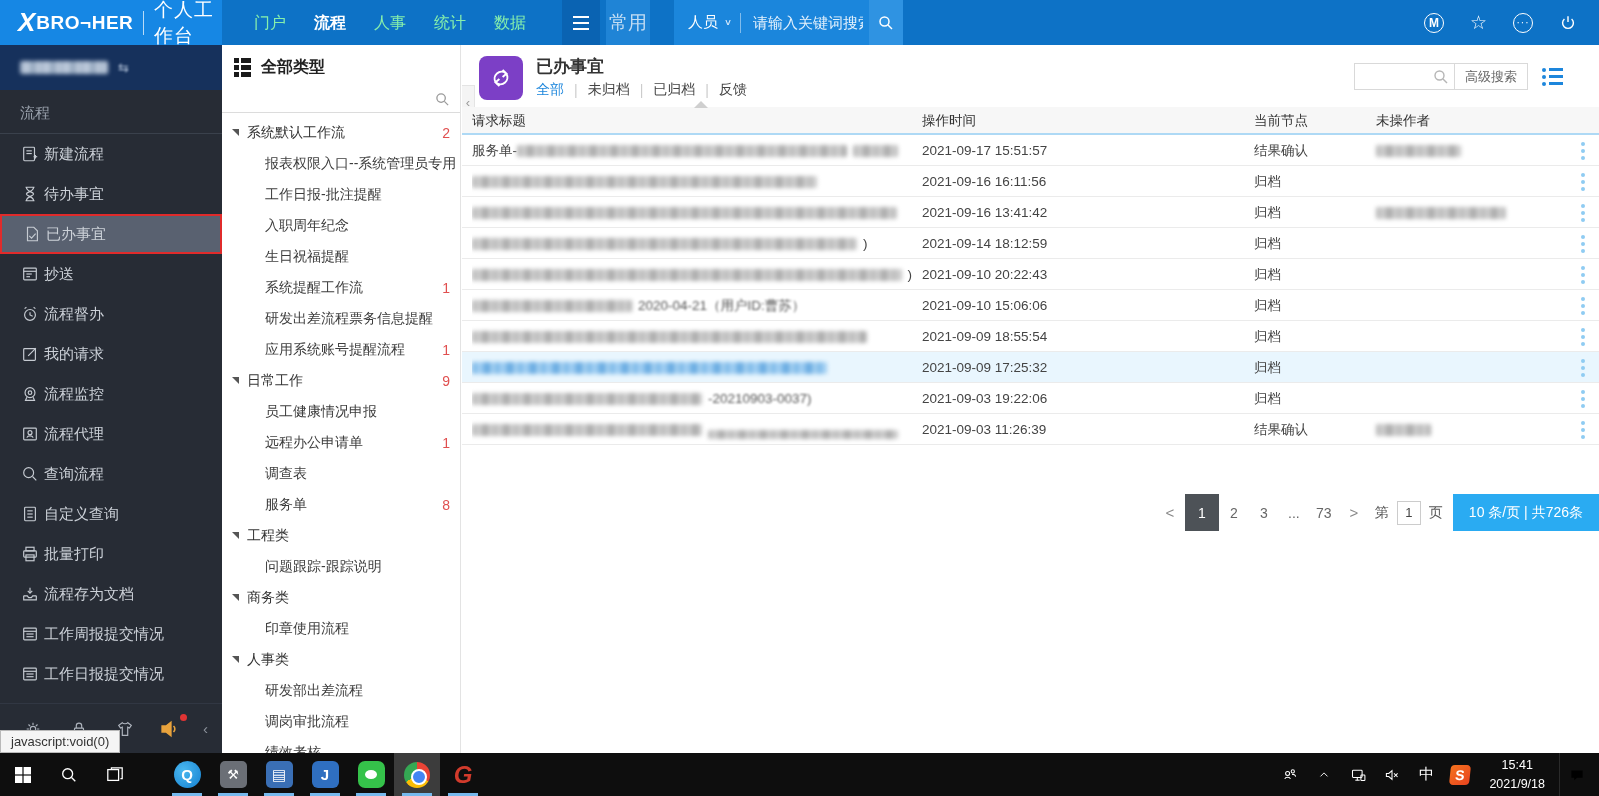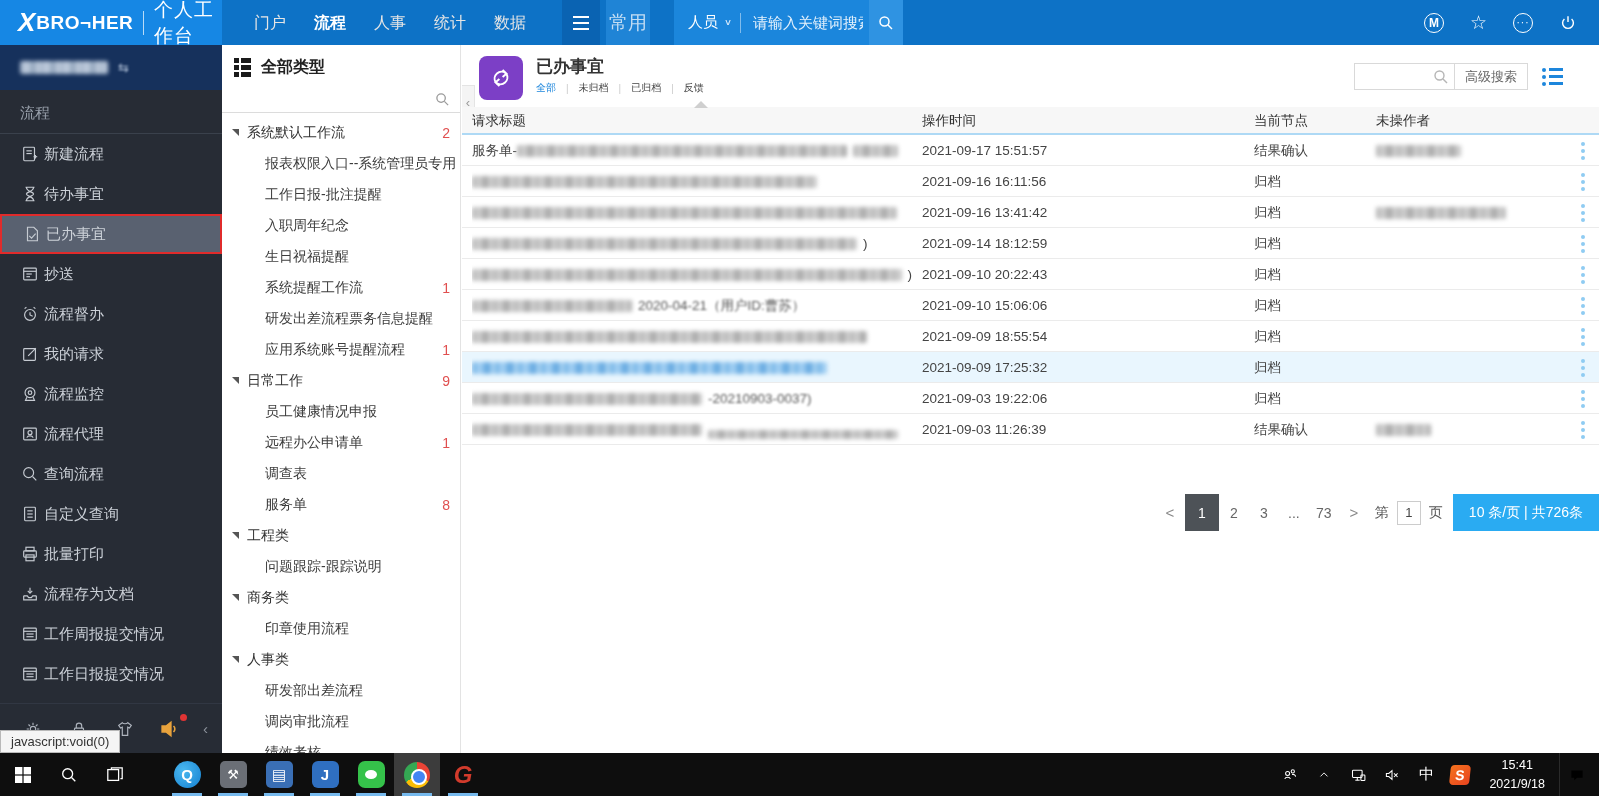--- a/index.html
+++ b/index.html
@@ -8,21 +8,21 @@
   .screen { position:absolute; inset:0; width:1599px; height:796px; overflow:hidden; }
 
   
   .topbar { position:absolute; left:0; top:0; width:1599px; height:45px; background:#0d72c6; display:flex; align-items:stretch; }
   .logo-block { width:222px; background:#1687e4; color:#fff; display:flex; align-items:center; padding-left:18px; gap:10px; }
   .logo-x { font-size:26px; font-weight:bold; font-style:italic; letter-spacing:-1px; }
   .logo-rest { font-size:19px; font-weight:bold; letter-spacing:0.5px; margin-left:-8px; }
   .logo-sep { width:1px; height:24px; background:rgba(255,255,255,.7); }
   .logo-ws { font-size:19px; color:#fff; letter-spacing:1px; }
   .top-nav { display:flex; align-items:center; margin-left:18px; }
-  .top-nav-item { color:#e5e5e5; font-size:16px; padding:0 14px; height:45px; line-height:45px; cursor:pointer; }
+  .top-nav-item { color:#86efac; font-size:16px; padding:0 14px; height:45px; line-height:45px; cursor:pointer; }
   .top-nav-item.active { color:#fff; font-weight:bold; }
   .menu-btn { width:38px; height:45px; background:#0a63b2; display:flex; flex-direction:column; justify-content:center; align-items:center; gap:4px; margin-left:22px; cursor:pointer; }
   .menu-btn span { display:block; width:16px; height:2px; background:#fff; }
   .quick-btn { width:44px; height:45px; background:#1f84d6; color:#c3ddf3; font-size:19px; display:flex; align-items:center; justify-content:center; margin-left:6px; cursor:pointer; }
   .topsearch { display:flex; align-items:center; height:45px; background:#1b86dc; margin-left:24px; }
   .scope { color:#fff; font-size:15px; padding:0 8px 0 14px; display:flex; align-items:center; gap:6px; cursor:pointer; }
   .scope .chev { font-size:11px; color:#d7eafc; transform:scaleY(.8); }
   .topsearch .vsep { width:1px; height:20px; background:rgba(255,255,255,.45); }
   .topsearch input { background:transparent; border:0; outline:0; color:#fff; font-size:15px; width:128px; padding:0 6px 0 12px; font-family:inherit; }
   .topsearch input::placeholder { color:#e4f1fc; }
@@ -72,21 +72,21 @@
   .tree-row.group .t-lbl { color:#333; }
   .tree-row .badge { position:absolute; right:10px; color:#e04f4f; font-size:14px; }
 
   
   .main { position:absolute; left:462px; top:45px; width:1137px; height:708px; background:#fff; }
   .collapse-chip { position:absolute; left:0; top:40px; width:13px; height:34px; display:flex; align-items:center; justify-content:center; color:#9a9a9a; font-size:13px; background:#f4f4f4; border:1px solid #e4e4e4; border-left:0; cursor:pointer; }
   .main-header { position:relative; height:62px; }
   .flow-icon { position:absolute; left:17px; top:11px; width:44px; height:44px; border-radius:8px; background:#7c3fc6; display:flex; align-items:center; justify-content:center; }
   .flow-icon svg { stroke:#fff; fill:none; stroke-width:1.8; }
   .main-title { position:absolute; left:74px; top:10px; font-size:17px; font-weight:bold; color:#333; }
-  .tabs { position:absolute; left:74px; top:36px; display:flex; align-items:center; font-size:10px; }
+  .tabs { position:absolute; left:74px; top:36px; display:flex; align-items:center; font-size:14px; }
   .tab { color:#444; cursor:pointer; }
   .tab.active { color:#1d86dc; }
   .tab-sep { color:#ccc; margin:0 10px; }
   .main-search { position:absolute; right:36px; top:18px; display:flex; align-items:center; height:27px; }
   .main-search .inp { width:100px; height:27px; border:1px solid #d9d9d9; border-right:0; position:relative; }
   .main-search .inp input { width:100%; height:100%; border:0; outline:0; padding:0 24px 0 8px; font-size:13px; font-family:inherit; }
   .main-search .inp svg { position:absolute; right:5px; top:5px; stroke:#b5b5b5; fill:none; stroke-width:1.4; }
   .adv-btn { height:27px; border:1px solid #d9d9d9; background:#fff; color:#666; font-size:13px; padding:0 10px; display:flex; align-items:center; cursor:pointer; }
   .list-toggle { margin-left:14px; display:flex; flex-direction:column; gap:3px; cursor:pointer; }
   .list-toggle i { display:flex; align-items:center; gap:3px; }

